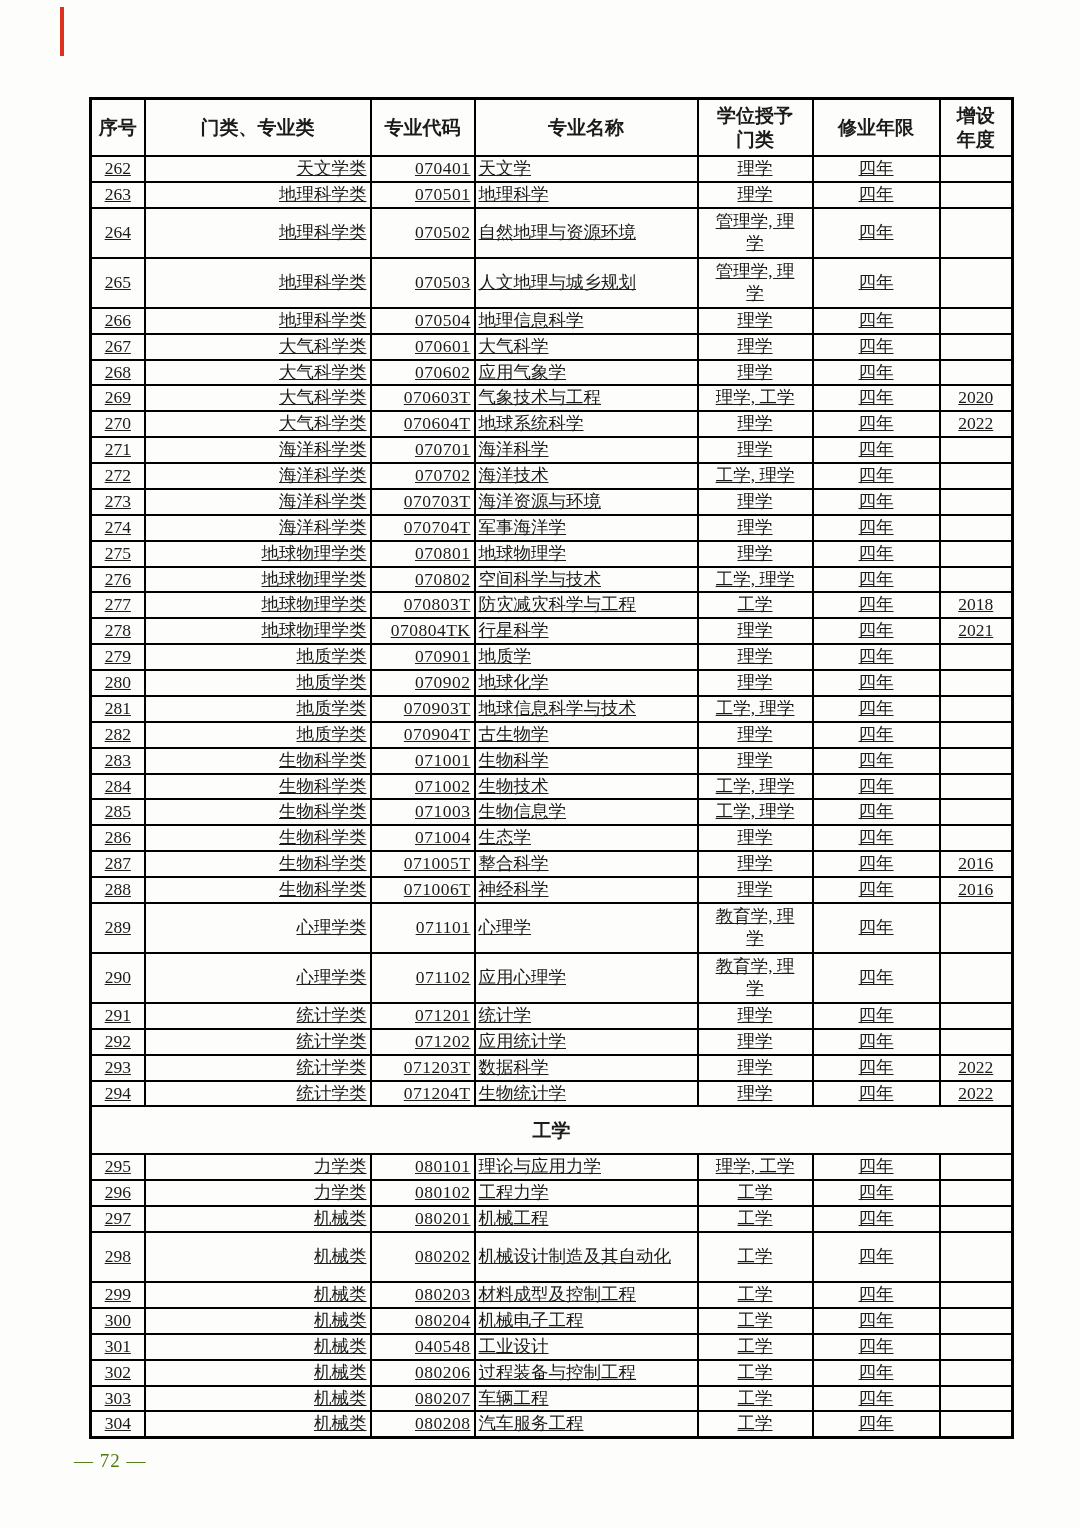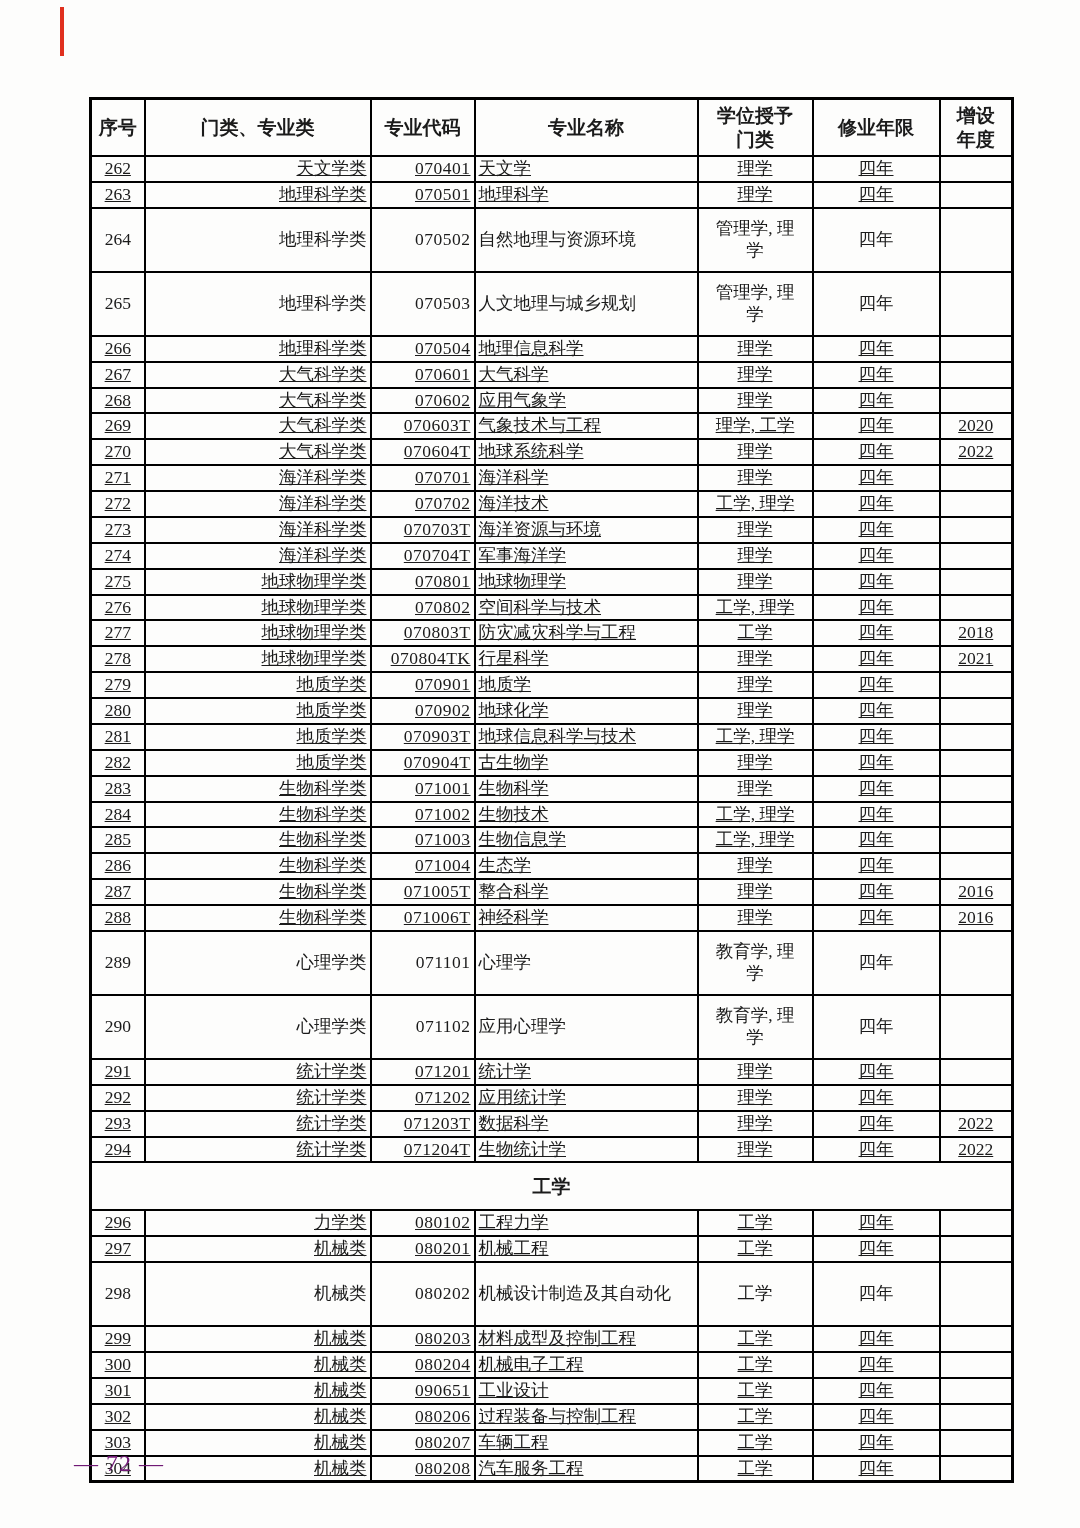--- a/index.html
+++ b/index.html
@@ -34,37 +34,37 @@
     text-align:center;
     white-space:pre-line;
     height:53px;
     padding:1px 2px;
   }
   table.majors td{
     font-size:17.5px;
     padding:1px 3px;
   }
   tr.std-row{height:25px;text-decoration:underline;}
-  tr.tall-row{height:64px;}
+  tr.tall-row{height:50px;text-decoration:underline;}
   td.c-no{text-align:center;padding:1px 1px;}
   td.c-cat{text-align:right;padding-left:4px;}
   td.c-code{text-align:right;padding-left:4px;letter-spacing:0.5px;border-radius:12px;}
   td.c-name{text-align:left;padding-left:5px;}
   td.c-deg{text-align:center;white-space:pre-line;padding:1px 2px;}
   td.c-dur{text-align:center;}
   td.c-year{text-align:center;}
   tr.divider-row{height:48px;}
   tr.divider-row td{
     text-align:center;
     font-weight:bold;
     font-size:19px;
   }
   .footer{
     position:absolute;left:74px;top:1450px;
-    font-size:24px;color:#701a75;
+    font-size:19px;color:#4d7c0f;
     letter-spacing:1px;
   }
 </style>
 </head>
 <body>
 
 <div class="page">
   <div class="red-mark" style="background: rgb(224, 48, 30);"></div>
 
   <table class="majors">
@@ -389,20 +389,29 @@
           <td class="c-code">071204T</td>
           <td class="c-name">生物统计学</td>
           <td class="c-deg">理学</td>
           <td class="c-dur">四年</td>
           <td class="c-year">2022</td>
         </tr>
         <tr class="divider-row">
           <td colspan="7">工学</td>
         </tr>
         <tr class="std-row">
+          <td class="c-no">295</td>
+          <td class="c-cat">力学类</td>
+          <td class="c-code">080101</td>
+          <td class="c-name">理论与应用力学</td>
+          <td class="c-deg">理学, 工学</td>
+          <td class="c-dur">四年</td>
+          <td class="c-year"></td>
+        </tr>
+        <tr class="std-row">
           <td class="c-no">296</td>
           <td class="c-cat">力学类</td>
           <td class="c-code">080102</td>
           <td class="c-name">工程力学</td>
           <td class="c-deg">工学</td>
           <td class="c-dur">四年</td>
           <td class="c-year"></td>
         </tr>
         <tr class="std-row">
           <td class="c-no">297</td>
@@ -436,21 +445,21 @@
           <td class="c-cat">机械类</td>
           <td class="c-code">080204</td>
           <td class="c-name">机械电子工程</td>
           <td class="c-deg">工学</td>
           <td class="c-dur">四年</td>
           <td class="c-year"></td>
         </tr>
         <tr class="std-row">
           <td class="c-no">301</td>
           <td class="c-cat">机械类</td>
-          <td class="c-code">090651</td>
+          <td class="c-code">040548</td>
           <td class="c-name">工业设计</td>
           <td class="c-deg">工学</td>
           <td class="c-dur">四年</td>
           <td class="c-year"></td>
         </tr>
         <tr class="std-row">
           <td class="c-no">302</td>
           <td class="c-cat">机械类</td>
           <td class="c-code">080206</td>
           <td class="c-name">过程装备与控制工程</td>

